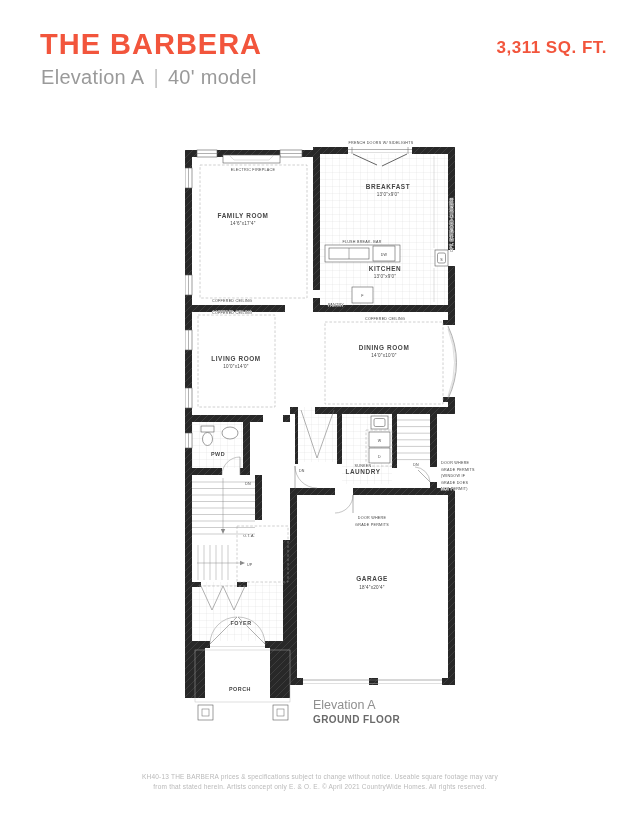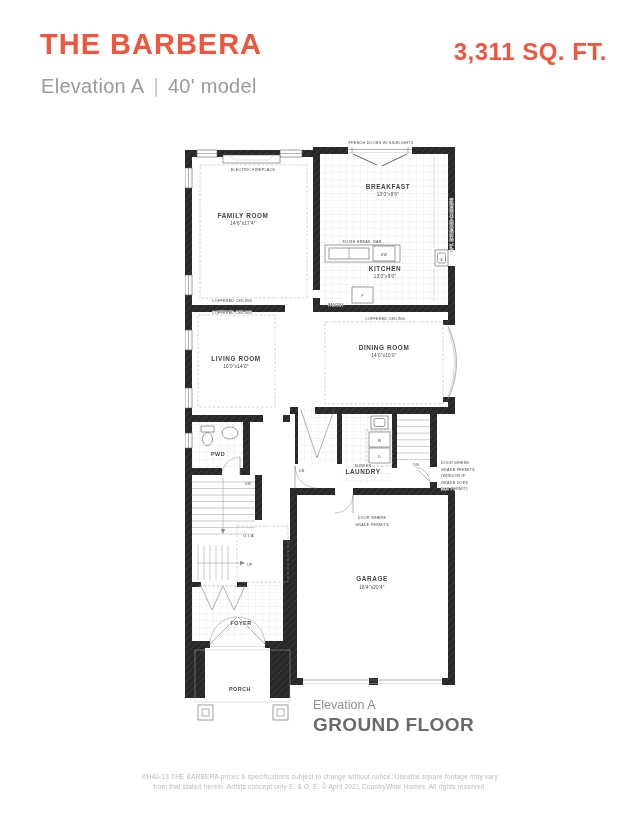--- a/index.html
+++ b/index.html
@@ -8,25 +8,25 @@
     position:relative; width:640px; height:828px; background:#ffffff;
     font-family:"Liberation Sans", sans-serif; overflow:hidden;
   }
   
   .hdr-title {
     position:absolute; left:40px; top:28px;
     font-size:29px; font-weight:800; letter-spacing:1px; color:#F2553C;
   }
   .hdr-sqft {
     position:absolute; right:33px; top:38px;
-    font-size:24px; font-weight:600; letter-spacing:.5px; color:#F2553C;
+    font-size:17px; font-weight:600; letter-spacing:.5px; color:#F2553C;
   }
   .hdr-sub {
     position:absolute; left:41px; top:66px;
-    font-size:20px; font-weight:400; color:#9a9a9a; letter-spacing:.3px;margin-top:9px;
+    font-size:20px; font-weight:400; color:#9a9a9a; letter-spacing:.3px;
   }
   .hdr-sub .div { color:#c4c4c4; padding:0 9px; font-weight:300; }
   
   .plan { position:absolute; left:185px; top:130px; width:330px; height:612px; }
   svg text {
     font-family:"Liberation Sans", sans-serif; fill:#454545;
     letter-spacing:.25px;
     paint-order:stroke; stroke:#ffffff; stroke-width:1.1px; stroke-linejoin:round;
   }
   svg text.rm { font-size:6.4px; font-weight:700; letter-spacing:.6px; }
@@ -37,21 +37,21 @@
   .w { fill:url(#wh); }
   .thin { stroke:#6f6f6f; stroke-width:.55; fill:none; }
   .lt { stroke:#b9b9b9; stroke-width:.45; fill:none; }
   .dash { stroke:#a8a8a8; stroke-width:.55; fill:none; stroke-dasharray:2.6 1.8; }
   .fix { fill:#ffffff; stroke:#5a5a5a; stroke-width:.6; }
   .arc { stroke:#8a8a8a; stroke-width:.5; fill:none; }
   .tread { stroke:#9a9a9a; stroke-width:.5; }
   
   .cap { position:absolute; left:313px; top:698px; color:#8f8f8f; }
   .cap .l1 { font-size:12.5px; }
-  .cap .l2 { font-size:19px; font-weight:700; color:#6a6a6a; letter-spacing:.4px; margin-top:2px; }
+  .cap .l2 { font-size:10px; font-weight:700; color:#6a6a6a; letter-spacing:.4px; margin-top:2px; }
   
   .foot {
     position:absolute; left:0; top:772px; width:640px; text-align:center;
     font-size:6.5px; line-height:1.5; color:#b9b9b9; letter-spacing:.2px;
   }
 </style>
 </head>
 <body>
 
 <div class="page">

